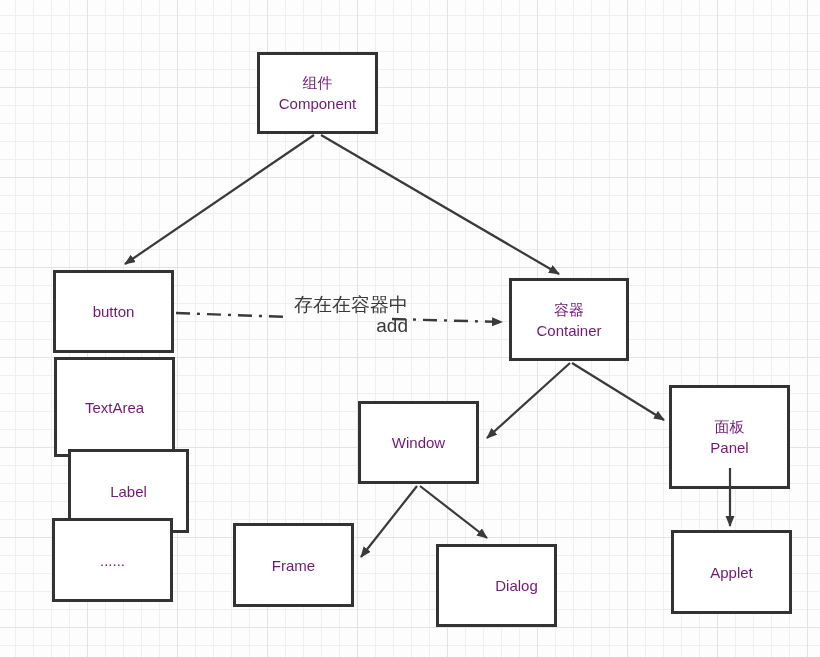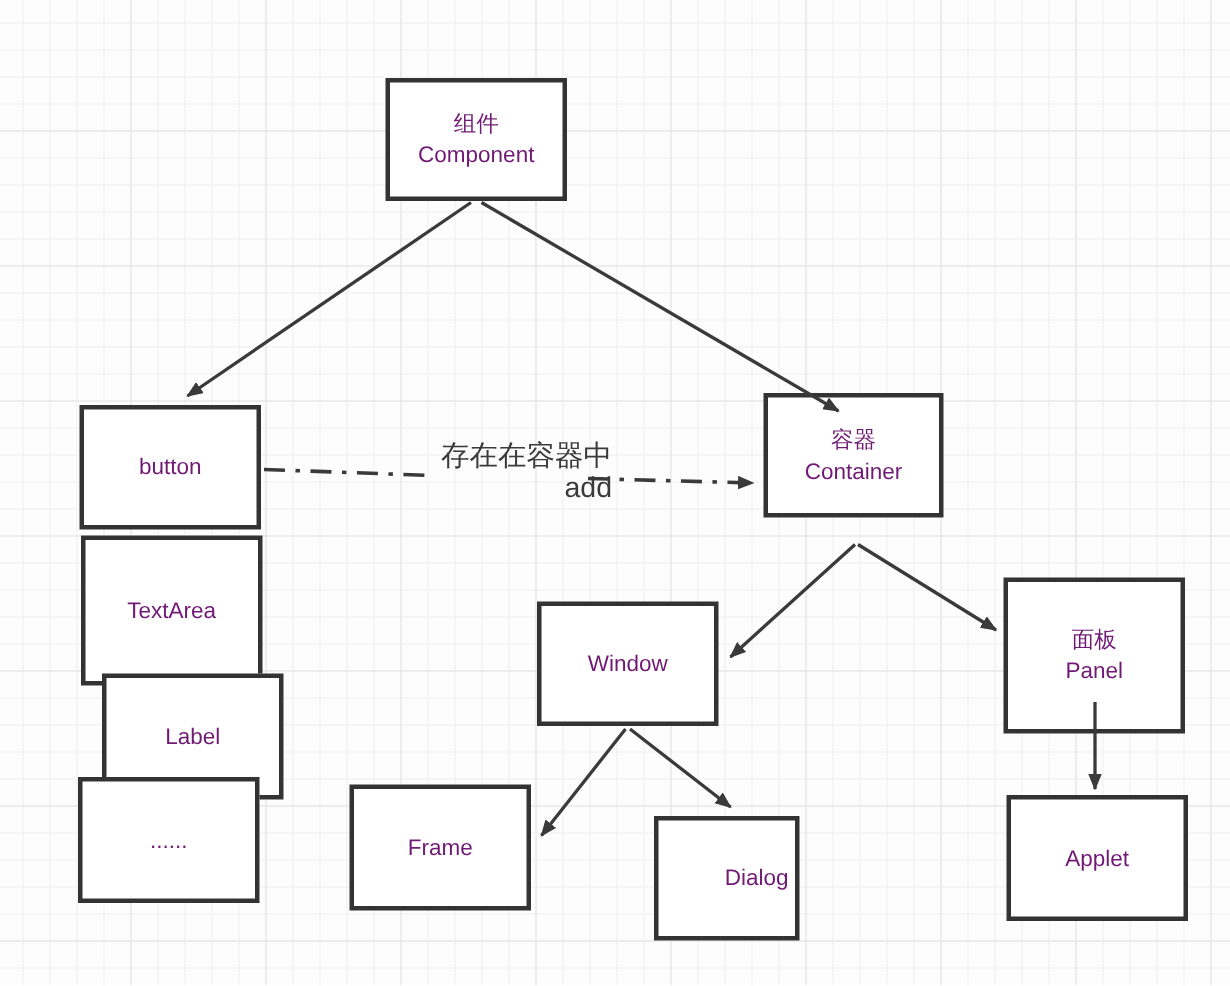--- a/index.html
+++ b/index.html
@@ -98,34 +98,34 @@
   </div>
 
   <div class="node" style="left:68px; top:449px; width:121px; height:84px;">
     <span>Label</span>
   </div>
 
   <div class="node" style="left:52px; top:518px; width:121px; height:84px; z-index:3;">
     <span>......</span>
   </div>
 
-  <div class="node" style="left:509px; top:262px; width:120px; height:83px;">
+  <div class="node" style="left:509px; top:278px; width:120px; height:83px;">
     <span>容器
 Container</span>
   </div>
 
   <div class="node" style="left:358px; top:401px; width:121px; height:83px;">
     <span>Window</span>
   </div>
 
   <div class="node" style="left:233px; top:523px; width:121px; height:84px;">
     <span>Frame</span>
   </div>
 
-  <div class="node" style="left:436px; top:544px; width:97px; height:83px;padding-left:40px;">
+  <div class="node" style="left:436px; top:544px; width:121px; height:83px;padding-left:40px;">
     <span>Dialog</span>
   </div>
 
   <div class="node" style="left:669px; top:385px; width:121px; height:104px;">
     <span>面板
 Panel</span>
   </div>
 
   <div class="node" style="left:671px; top:530px; width:121px; height:84px;">
     <span>Applet</span>

